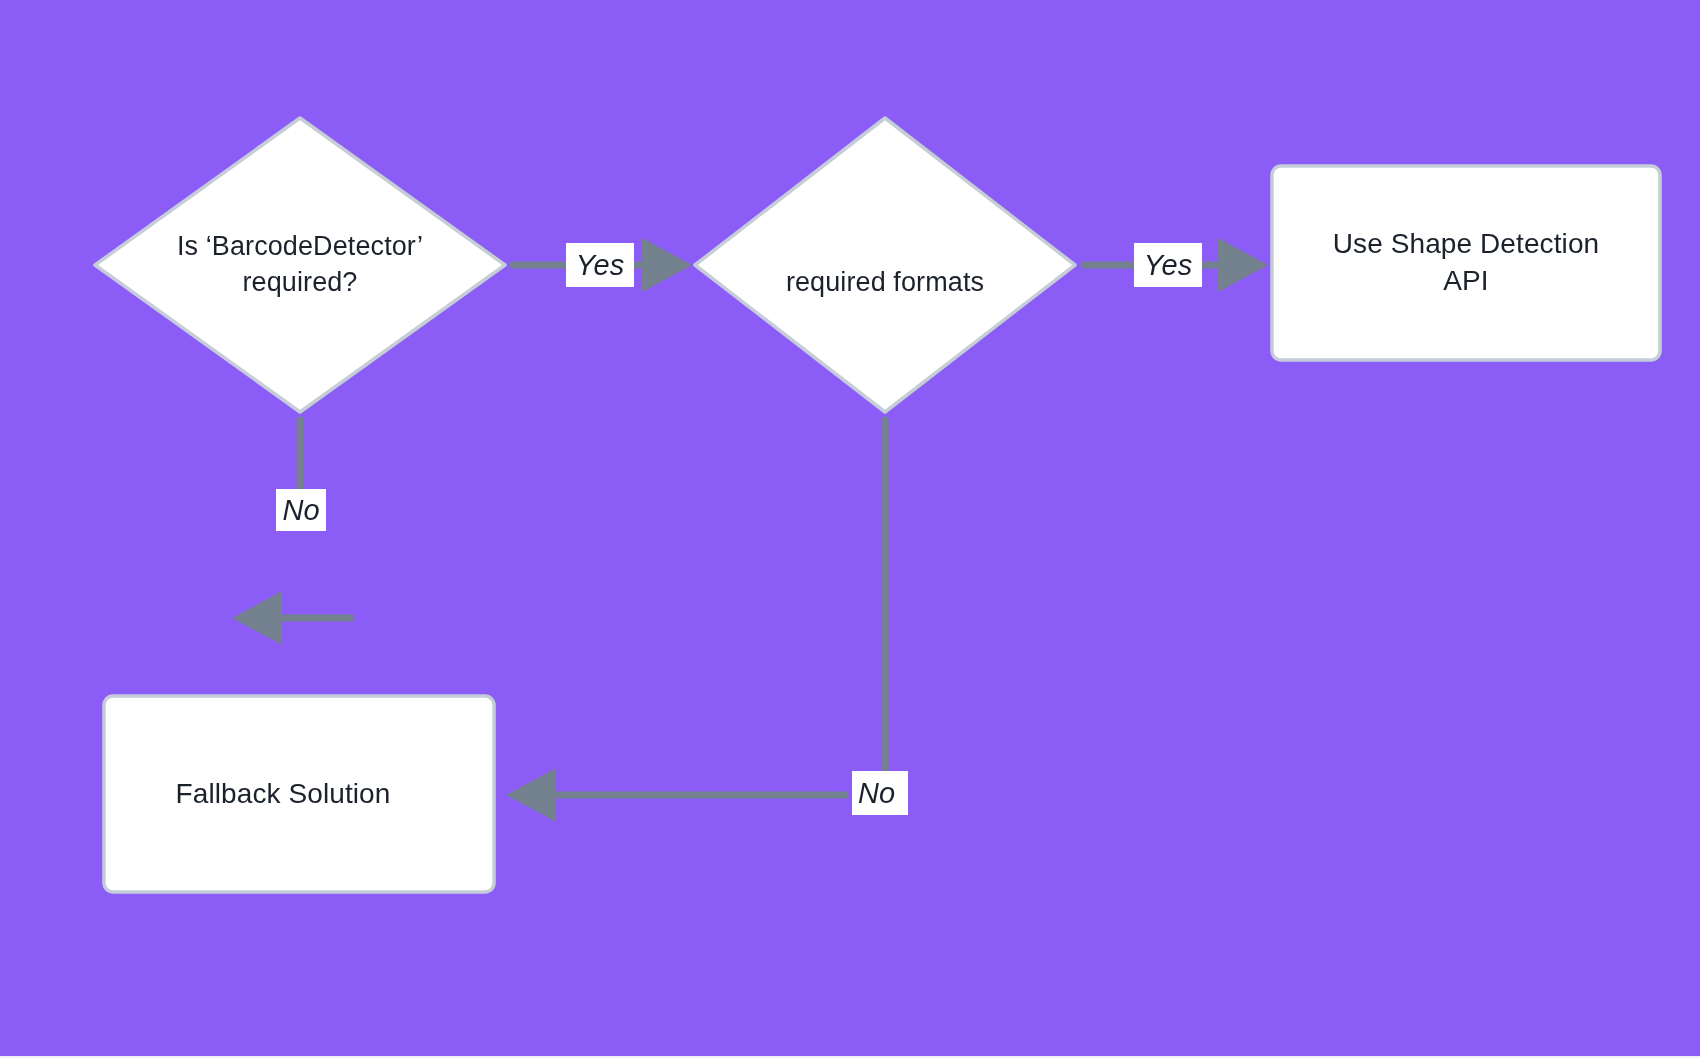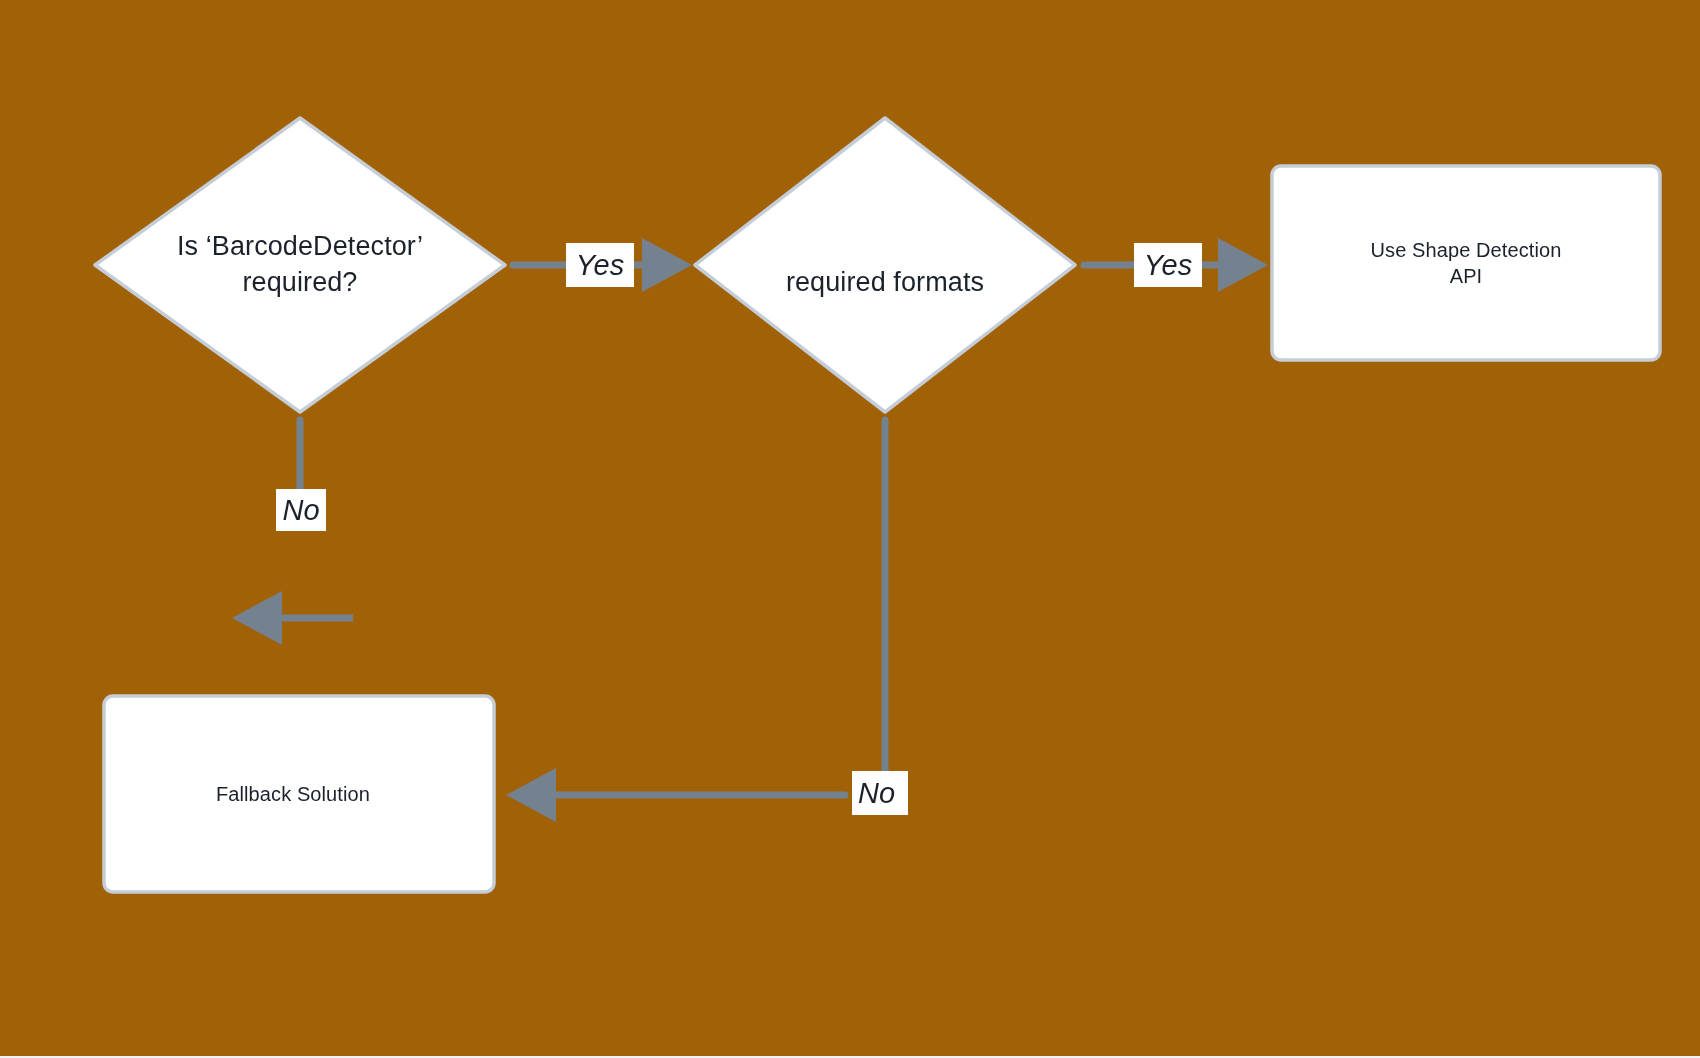--- a/index.html
+++ b/index.html
@@ -4,41 +4,41 @@
 <style>
   html, body {
     margin: 0;
     padding: 0;
     background: #ffffff;
   }
   #stage {
     position: relative;
     width: 1700px;
     height: 1058px;
-    background: #a16207;
+    background: #8b5cf6;
     overflow: hidden;
     font-family: "Liberation Sans", sans-serif;
     border-bottom: 2px solid #eef1f5;
     box-sizing: border-box;
   }
   #canvas-svg {
     position: absolute;
     left: 0;
     top: 0;
     width: 1700px;
     height: 1058px;
   }
   .node-label {
     position: absolute;
     display: flex;
     align-items: center;
     justify-content: center;
     text-align: center;
     color: #1b222c;
-    font-size: 20px;
+    font-size: 28px;
     line-height: 1.32;
     letter-spacing: 0.1px;
     pointer-events: none;
   }
   .node-label.decision {
     font-size: 27px;
   }
   .edge-label {
     position: absolute;
     display: flex;
@@ -102,21 +102,21 @@
     </span>
   </div>
 
   <div class="node-label" style="left:1282px; top:176px; width:368px; height:174px;">
     <span>
       <span>Use Shape Detection</span><br>
       <span>API</span>
     </span>
   </div>
 
-  <div class="node-label" style="left:108px; top:706px; width:370px; height:176px;">
+  <div class="node-label" style="left:98px; top:706px; width:370px; height:176px;">
     <span>Fallback Solution</span>
   </div>
 
   <div class="edge-label" style="left:566px; top:243px; width:68px; height:44px;">Yes</div>
 
   <div class="edge-label" style="left:276px; top:489px; width:50px; height:42px;">No</div>
 
   <div class="edge-label" style="left:1134px; top:243px; width:68px; height:44px;">Yes</div>
 
   <div class="edge-label" style="left:852px; top:771px; width:56px; height:44px; justify-content:flex-start;">No</div>

